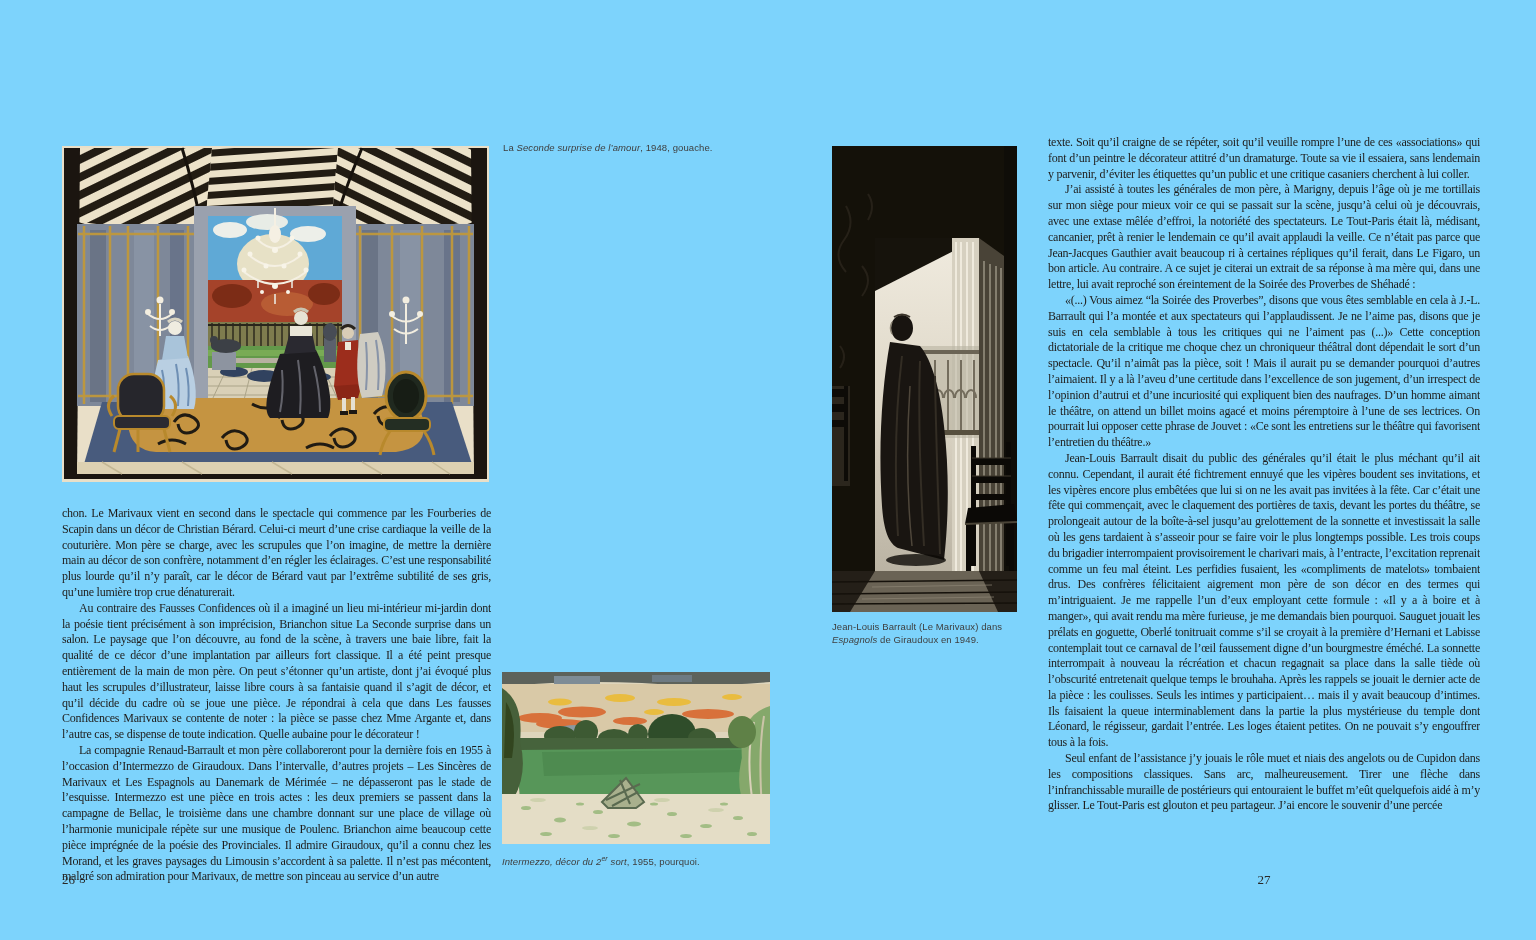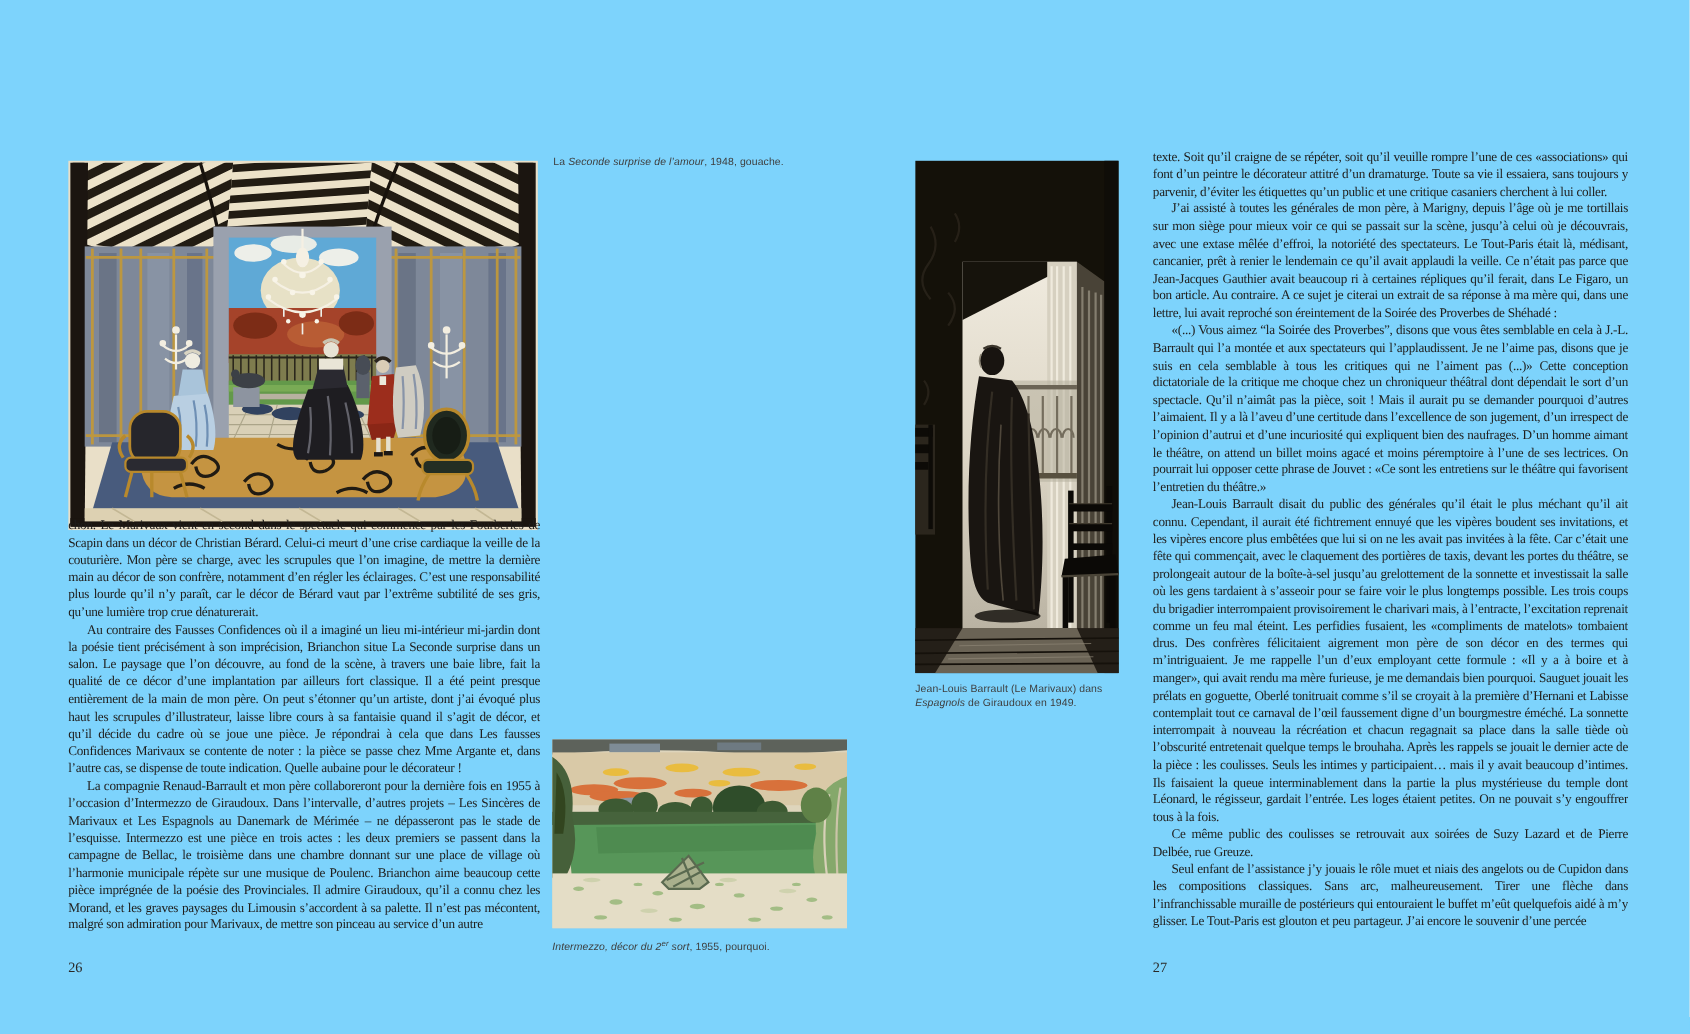--- a/index.html
+++ b/index.html
@@ -20,21 +20,21 @@
   .nowrap{white-space:nowrap;}
   .col{
     position:absolute;
     font-size:12px;line-height:15.8px;letter-spacing:-.25px;
     text-align:justify;overflow:hidden;
     hyphens:auto;-webkit-hyphens:auto;
   }
   .col p{margin:0;text-indent:17px;}
   .col p.first{text-indent:0;}
   .pagenum{position:absolute;font-size:13px;color:#2a2826;}
-  .pn-right{text-align:left;}
+  .pn-right{text-align:center;}
 </style>
 </head>
 <body>
 
 <div class="spread">
 
   <figure style="left:62px;top:146px">
     <svg viewBox="0 0 427 336" width="427" height="336">
       <defs>
         <pattern id="stA" width="16" height="16" patternUnits="userSpaceOnUse" patternTransform="rotate(64)">
@@ -268,21 +268,21 @@
           <line x1="370" y1="316" x2="388" y2="328"></line>
         </g>
       </g>
     </svg>
   </figure>
 
   <div class="cap nowrap" style="left:503px;top:142px">
     <span>La </span><span class="it">Seconde surprise de l’amour</span><span>, 1948, gouache.</span>
   </div>
 
-  <div class="col" style="left:62px;top:470px;width:429px;height:382px" lang="fr">
+  <div class="col" style="left:62px;top:506px;width:429px;height:382px" lang="fr">
     <p class="first">chon. Le Marivaux vient en second dans le spectacle qui commence par les Fourberies de Scapin dans un décor de Christian Bérard. Celui-ci meurt d’une crise cardiaque la veille de la couturière. Mon père se charge, avec les scrupules que l’on imagine, de mettre la dernière main au décor de son confrère, notamment d’en régler les éclairages. C’est une responsabilité plus lourde qu’il n’y paraît, car le décor de Bérard vaut par l’extrême subtilité de ses gris, qu’une lumière trop crue dénaturerait.</p>
     <p>Au contraire des Fausses Confidences où il a imaginé un lieu mi-intérieur mi-jardin dont la poésie tient précisément à son imprécision, Brianchon situe La Seconde surprise dans un salon. Le paysage que l’on découvre, au fond de la scène, à travers une baie libre, fait la qualité de ce décor d’une implantation par ailleurs fort classique. Il a été peint presque entièrement de la main de mon père. On peut s’étonner qu’un artiste, dont j’ai évoqué plus haut les scrupules d’illustrateur, laisse libre cours à sa fantaisie quand il s’agit de décor, et qu’il décide du cadre où se joue une pièce. Je répondrai à cela que dans Les fausses Confidences Marivaux se contente de noter : la pièce se passe chez Mme Argante et, dans l’autre cas, se dispense de toute indication. Quelle aubaine pour le décorateur !</p>
     <p>La compagnie Renaud-Barrault et mon père collaboreront pour la dernière fois en 1955 à l’occasion d’Intermezzo de Giraudoux. Dans l’intervalle, d’autres projets – Les Sincères de Marivaux et Les Espagnols au Danemark de Mérimée – ne dépasseront pas le stade de l’esquisse. Intermezzo est une pièce en trois actes : les deux premiers se passent dans la campagne de Bellac, le troisième dans une chambre donnant sur une place de village où l’harmonie municipale répète sur une musique de Poulenc. Brianchon aime beaucoup cette pièce imprégnée de la poésie des Provinciales. Il admire Giraudoux, qu’il a connu chez les Morand, et les graves paysages du Limousin s’accordent à sa palette. Il n’est pas mécontent, malgré son admiration pour Marivaux, de mettre son pinceau au service d’un autre</p>
   </div>
 
   <div class="pagenum" style="left:62px;top:872px">26</div>
 
   <figure style="left:502px;top:672px">
     <svg viewBox="0 0 268 172" width="268" height="172">
       <rect width="268" height="172" fill="#ded5bc"></rect>
@@ -468,23 +468,22 @@
         </g>
       </g>
     </svg>
   </figure>
 
   <div class="cap" style="left:832px;top:621px;width:200px">
     <span>Jean-Louis Barrault (Le Marivaux) dans </span><span class="it">Espagnols</span><span> de Giraudoux en 1949.</span>
   </div>
 
   <div class="col" style="left:1048px;top:135px;width:432px;height:748px" lang="fr">
-    <p class="first">texte. Soit qu’il craigne de se répéter, soit qu’il veuille rompre l’une de ces «associations» qui font d’un peintre le décorateur attitré d’un dramaturge. Toute sa vie il essaiera, sans toujours y parvenir, d’éviter les étiquettes qu’un public et une critique casaniers cherchent à lui coller.</p>
+    <p class="first">texte. Soit qu’il craigne de se répéter, soit qu’il veuille rompre l’une de ces «associations» qui font d’un peintre le décorateur attitré d’un dramaturge. Toute sa vie il essaiera, sans lendemain y parvenir, d’éviter les étiquettes qu’un public et une critique casaniers cherchent à lui coller.</p>
     <p>J’ai assisté à toutes les générales de mon père, à Marigny, depuis l’âge où je me tortillais sur mon siège pour mieux voir ce qui se passait sur la scène, jusqu’à celui où je découvrais, avec une extase mêlée d’effroi, la notoriété des spectateurs. Le Tout-Paris était là, médisant, cancanier, prêt à renier le lendemain ce qu’il avait applaudi la veille. Ce n’était pas parce que Jean-Jacques Gauthier avait beaucoup ri à certaines répliques qu’il ferait, dans Le Figaro, un bon article. Au contraire. A ce sujet je citerai un extrait de sa réponse à ma mère qui, dans une lettre, lui avait reproché son éreintement de la Soirée des Proverbes de Shéhadé :</p>
     <p>«(...) Vous aimez “la Soirée des Proverbes”, disons que vous êtes semblable en cela à J.-L. Barrault qui l’a montée et aux spectateurs qui l’applaudissent. Je ne l’aime pas, disons que je suis en cela semblable à tous les critiques qui ne l’aiment pas (...)» Cette conception dictatoriale de la critique me choque chez un chroniqueur théâtral dont dépendait le sort d’un spectacle. Qu’il n’aimât pas la pièce, soit ! Mais il aurait pu se demander pourquoi d’autres l’aimaient. Il y a là l’aveu d’une certitude dans l’excellence de son jugement, d’un irrespect de l’opinion d’autrui et d’une incuriosité qui expliquent bien des naufrages. D’un homme aimant le théâtre, on attend un billet moins agacé et moins péremptoire à l’une de ses lectrices. On pourrait lui opposer cette phrase de Jouvet : «Ce sont les entretiens sur le théâtre qui favorisent l’entretien du théâtre.»</p>
     <p>Jean-Louis Barrault disait du public des générales qu’il était le plus méchant qu’il ait connu. Cependant, il aurait été fichtrement ennuyé que les vipères boudent ses invitations, et les vipères encore plus embêtées que lui si on ne les avait pas invitées à la fête. Car c’était une fête qui commençait, avec le claquement des portières de taxis, devant les portes du théâtre, se prolongeait autour de la boîte-à-sel jusqu’au grelottement de la sonnette et investissait la salle où les gens tardaient à s’asseoir pour se faire voir le plus longtemps possible. Les trois coups du brigadier interrompaient provisoirement le charivari mais, à l’entracte, l’excitation reprenait comme un feu mal éteint. Les perfidies fusaient, les «compliments de matelots» tombaient drus. Des confrères félicitaient aigrement mon père de son décor en des termes qui m’intriguaient. Je me rappelle l’un d’eux employant cette formule : «Il y a à boire et à manger», qui avait rendu ma mère furieuse, je me demandais bien pourquoi. Sauguet jouait les prélats en goguette, Oberlé tonitruait comme s’il se croyait à la première d’Hernani et Labisse contemplait tout ce carnaval de l’œil faussement digne d’un bourgmestre éméché. La sonnette interrompait à nouveau la récréation et chacun regagnait sa place dans la salle tiède où l’obscurité entretenait quelque temps le brouhaha. Après les rappels se jouait le dernier acte de la pièce : les coulisses. Seuls les intimes y participaient… mais il y avait beaucoup d’intimes. Ils faisaient la queue interminablement dans la partie la plus mystérieuse du temple dont Léonard, le régisseur, gardait l’entrée. Les loges étaient petites. On ne pouvait s’y engouffrer tous à la fois.</p>
-    <p>Ce même public des coulisses se retrouvait aux soirées de Suzy Lazard et de Pierre Delbée, rue Greuze.</p>
     <p>Seul enfant de l’assistance j’y jouais le rôle muet et niais des angelots ou de Cupidon dans les compositions classiques. Sans arc, malheureusement. Tirer une flèche dans l’infranchissable muraille de postérieurs qui entouraient le buffet m’eût quelquefois aidé à m’y glisser. Le Tout-Paris est glouton et peu partageur. J’ai encore le souvenir d’une percée</p>
   </div>
 
   <div class="pagenum pn-right" style="left:1048px;top:872px;width:432px">27</div>
 
 </div>
 
 </body></html>

